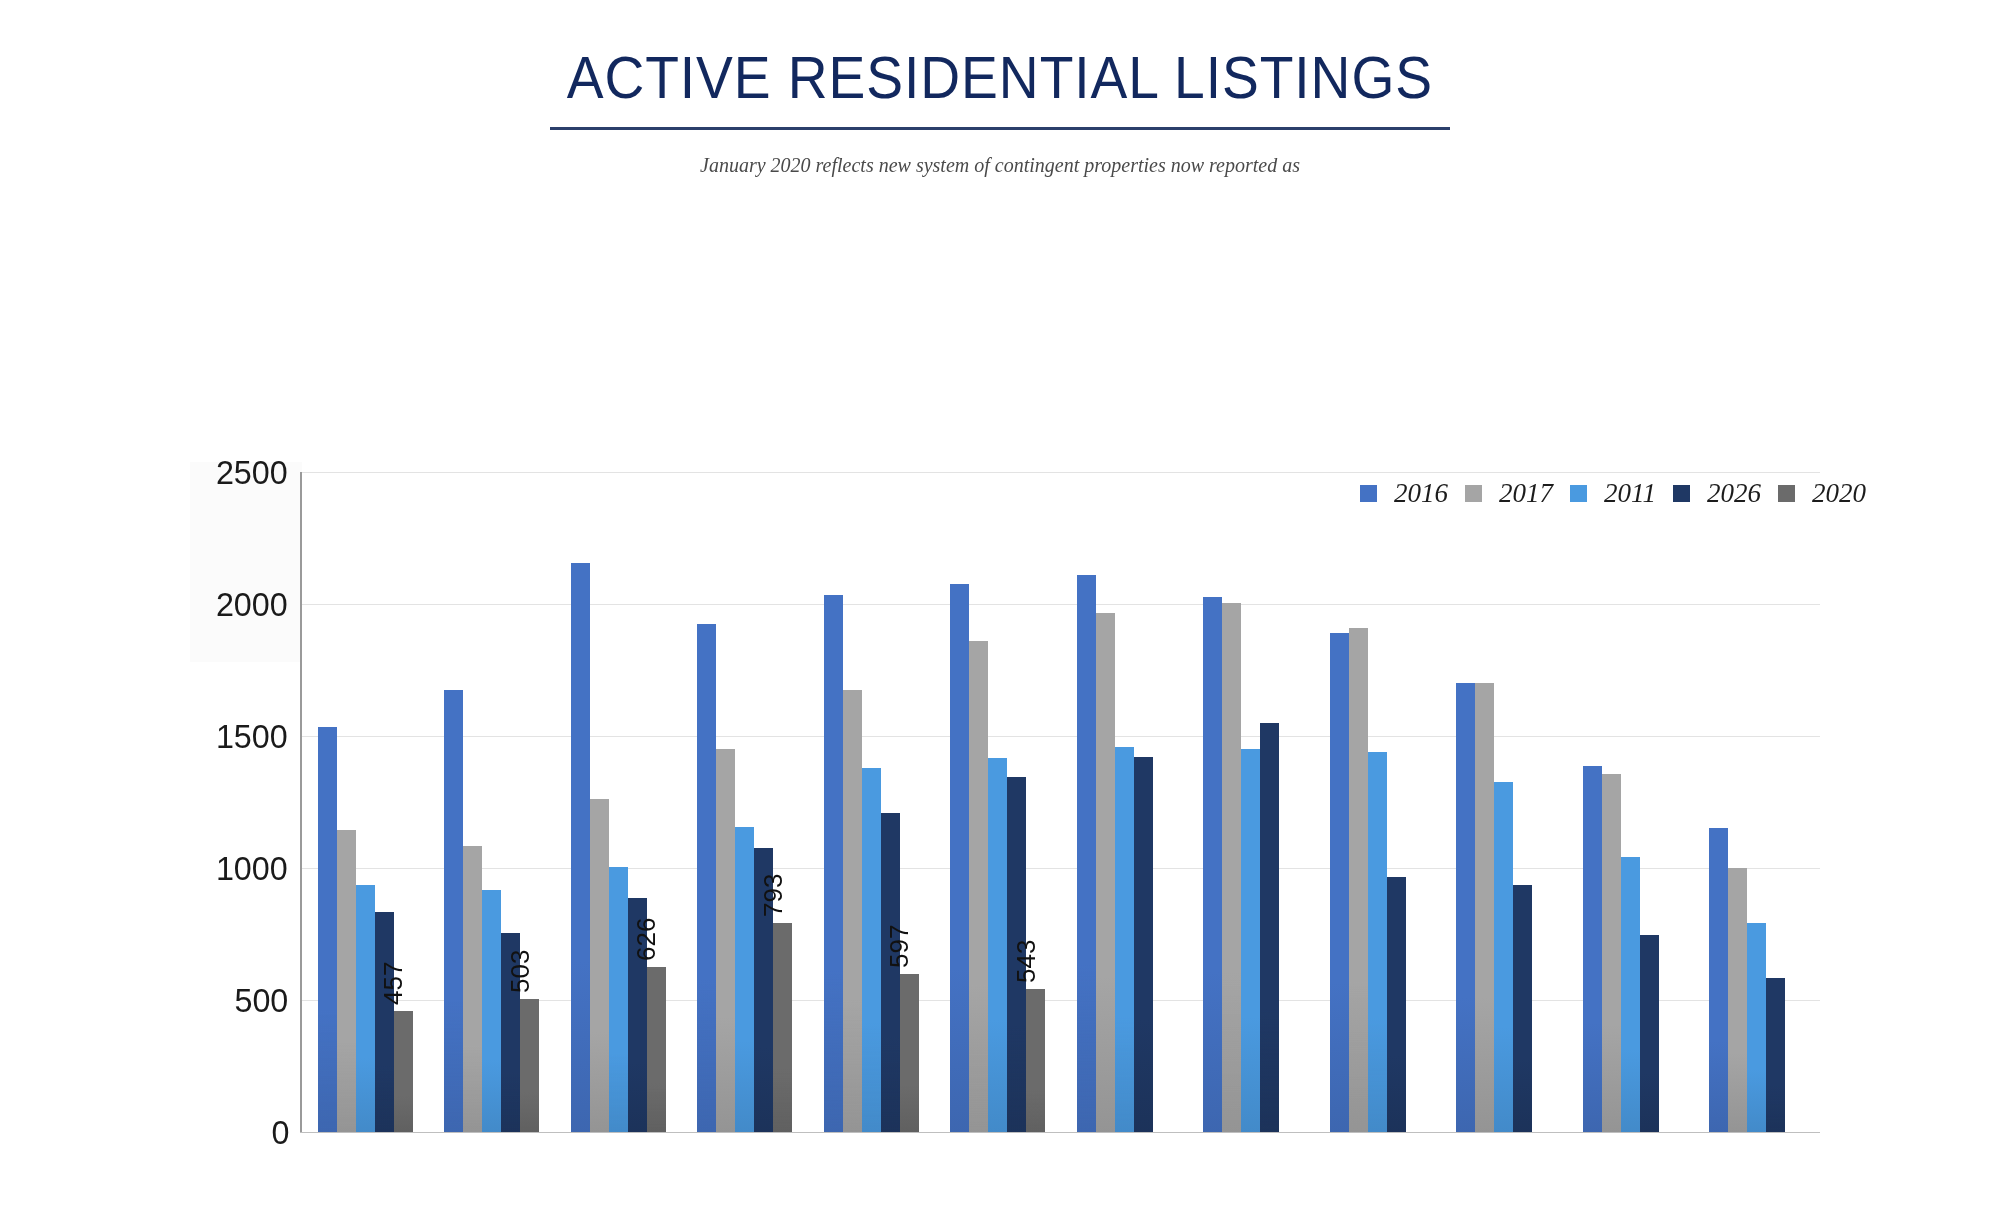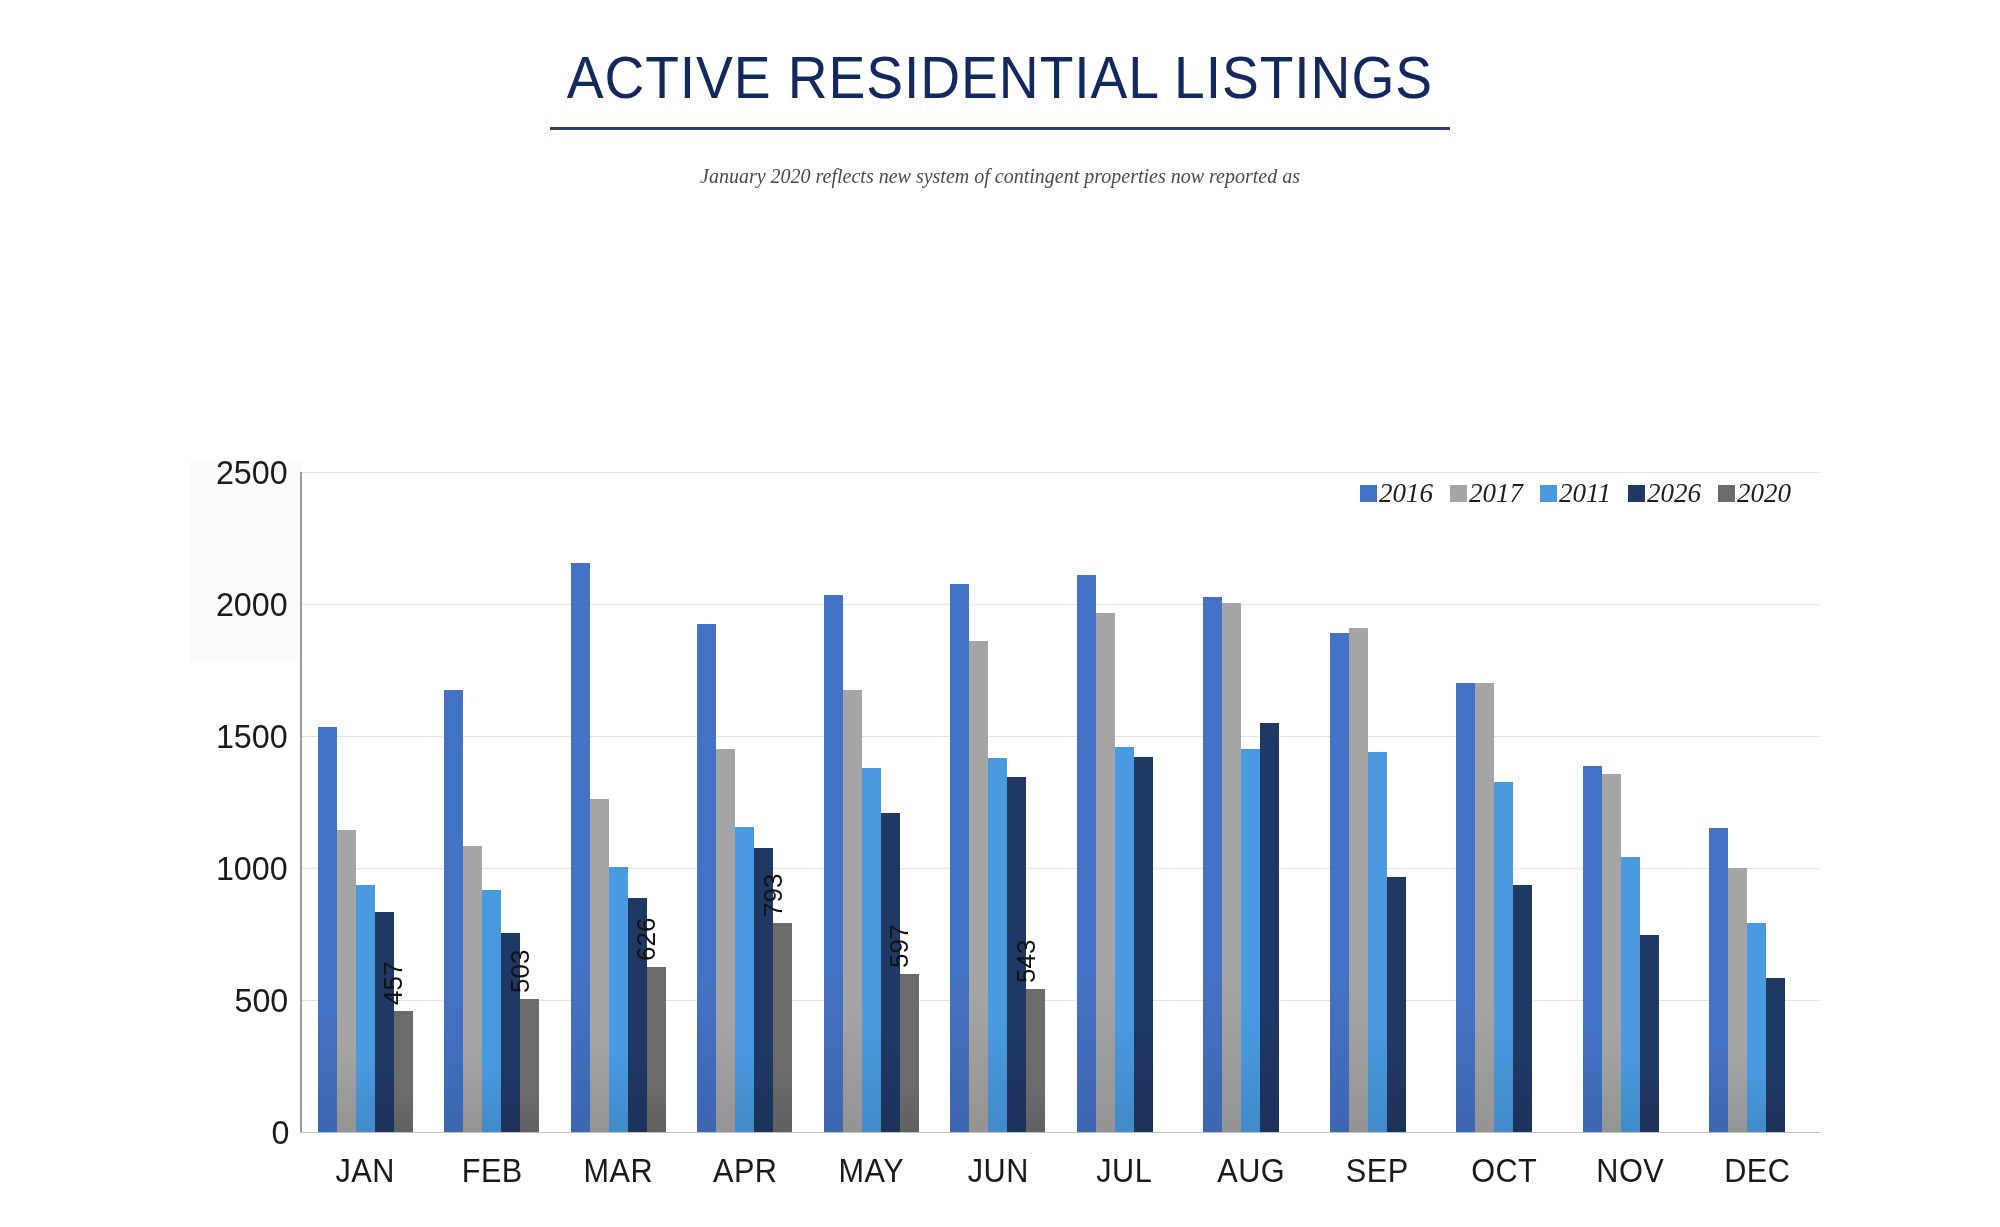--- a/index.html
+++ b/index.html
@@ -30,21 +30,21 @@
     font-size:42px;color:#8a9bb8;font-weight:400;margin:42px 0 0 0;
     letter-spacing:1px;transform:scaleX(0.93);display:inline-block;
   }
   .city{
     font-size:25px;color:#3a3a3a;font-weight:400;margin:26px 0 0 0;
     letter-spacing:0.5px;transform:scaleX(0.93);display:inline-block;
   }
   .note{
     font-family:"Liberation Serif", serif;
     font-style:italic;font-size:20px;color:#4a4a4a;
-    margin:32px auto 0 auto;width:760px;line-height:1.45;
+    margin:21px auto 0 auto;width:760px;line-height:1.45;
   }
 
   
   .chart-wrap{
     position:absolute;
     left:0;top:452px;width:2000px;height:775px;
   }
   .plot-outer{
     position:absolute;left:300px;top:20px;width:1520px;height:680px;
   }
@@ -99,21 +99,21 @@
     transform:scaleX(0.93);letter-spacing:0.5px;
   }
 
   
   .legend{
     position:absolute;left:1360px;top:478px;
     display:flex;align-items:center;gap:17px;
     font-family:"Liberation Serif", serif;font-style:italic;
     font-size:27px;color:#1c1c1c;
   }
-  .legend-item{display:flex;align-items:center;gap:2px;}
+  .legend-item{display:flex;align-items:center;gap:17px;}
   .swatch{width:17px;height:17px;display:inline-block;}
 
   
   .left-band{
     position:absolute;left:190px;top:462px;width:112px;height:200px;
     background:#fbfbfb;
   }
 </style>
 </head>
 <body>
@@ -366,27 +366,13 @@
           <div class="bar" style="height: 208.56px;">
             <div class="fill" style="background: linear-gradient(rgb(74, 154, 224) 0%, rgb(74, 154, 224) 70%, rgba(0, 0, 0, 0.1) 100%), rgb(74, 154, 224);"></div>
           </div>
           <div class="bar" style="height: 154.44px;">
             <div class="fill" style="background: linear-gradient(rgb(31, 56, 100) 0%, rgb(31, 56, 100) 70%, rgba(0, 0, 0, 0.1) 100%), rgb(31, 56, 100);"></div>
           </div>
           <div class="bar" style="height: 0px; width: 19px;"></div>
         </div>
       </div>
   </div>
-  <div class="x-labels" id="x-labels">
-      <span>JAN</span>
-      <span>FEB</span>
-      <span>MAR</span>
-      <span>APR</span>
-      <span>MAY</span>
-      <span>JUN</span>
-      <span>JUL</span>
-      <span>AUG</span>
-      <span>SEP</span>
-      <span>OCT</span>
-      <span>NOV</span>
-      <span>DEC</span>
-    </div>
 </div>
 
 </body></html>

